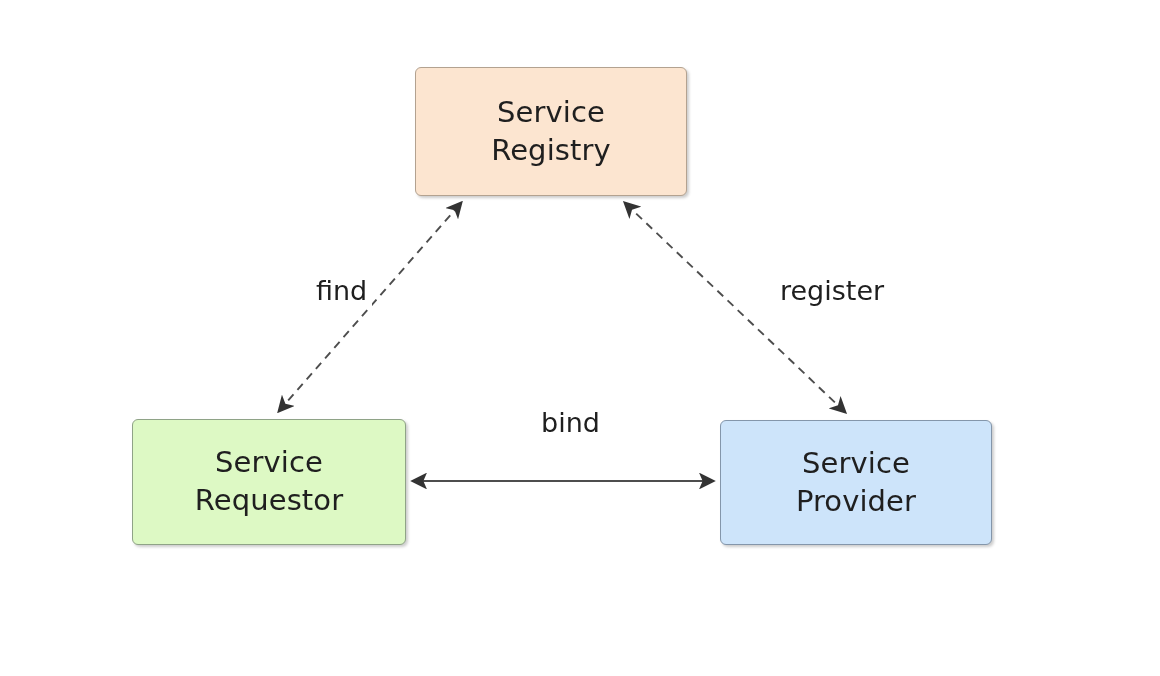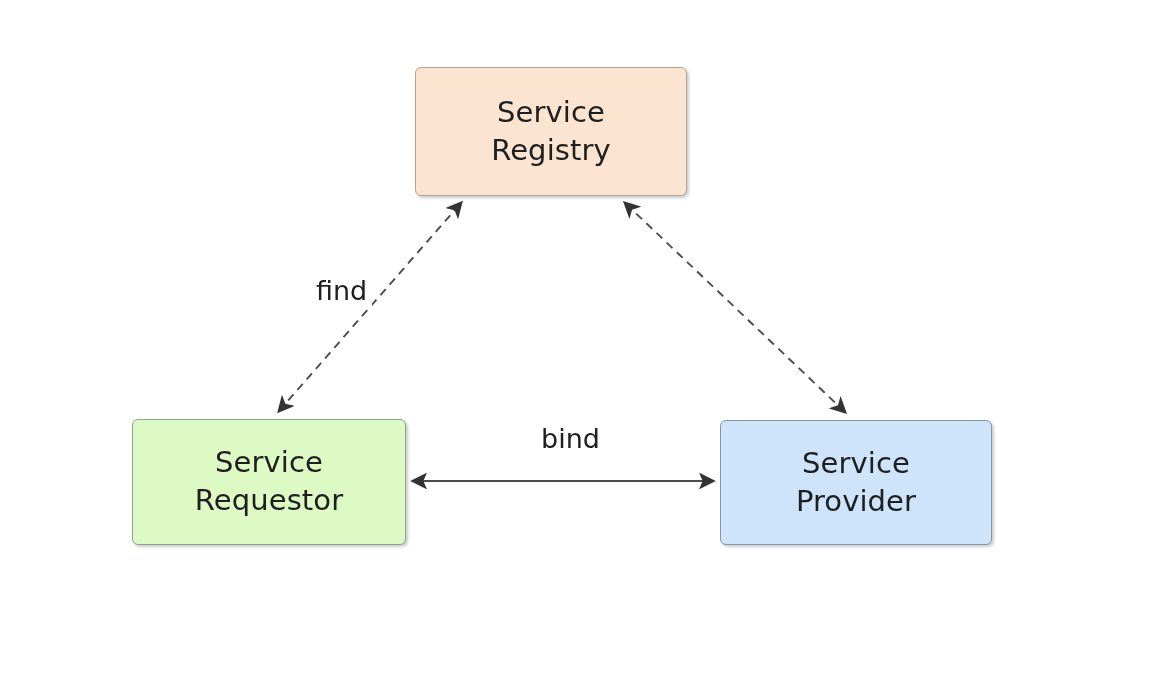--- a/index.html
+++ b/index.html
@@ -89,21 +89,21 @@
     top: 274px;
     font-size: 27px;
   }
   #edge-label-register {
     left: 755px;
     top: 274px;
     font-size: 27px;
   }
   #edge-label-bind {
     left: 516px;
-    top: 422px;
+    top: 406px;
     font-size: 27px;
   }
 </style>
 </head>
 <body>
 
 <div id="diagram-canvas">
 
   <svg id="edge-layer" viewBox="0 0 1160 676" width="1160" height="676" xmlns="http://www.w3.org/2000/svg">
     <defs>
@@ -135,16 +135,17 @@
 Requestor</div>
   </div>
 
   <div class="node" id="node-service-provider">
     <div class="node-label" style="font-size:29px;">Service
 Provider</div>
   </div>
 
   <div class="edge-label" id="edge-label-find">find</div>
 
+  <div class="edge-label" id="edge-label-register">register</div>
 
   <div class="edge-label" id="edge-label-bind">bind</div>
 
 </div>
 
 </body></html>

